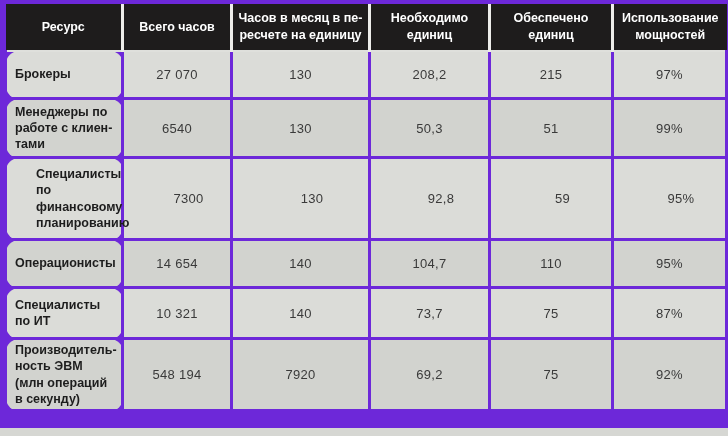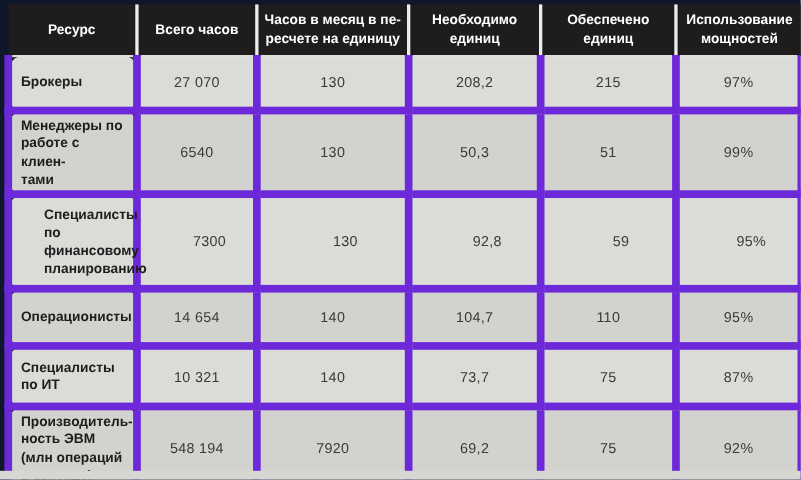--- a/index.html
+++ b/index.html
@@ -1,18 +1,18 @@
 <!DOCTYPE html>
 <html><head>
 <meta charset="utf-8">
 <style>
   html,body{margin:0;padding:0;}
   .page{
     width:728px;height:436px;
-    background:#0f172a;
+    background:#6d28d9;
     overflow:hidden;
     font-family:"Liberation Sans", sans-serif;
     box-sizing:border-box;
     position:relative;
   }
   .table-wrap{padding:4px 3px 0 4px;}
   table.capacity{
     border-collapse:collapse;
     table-layout:fixed;
     width:721px;
@@ -33,21 +33,21 @@
     vertical-align:middle;
     white-space:pre-line;
     line-height:1.35;
     height:42px;
     padding:2px 4px;
     border-bottom:2px solid #dfe0dc;
   }
   th + th{border-left:3px solid #ededea;}
 
   td{
-    border:7px solid #6d28d9;
+    border:3px solid #6d28d9;
     font-size:13px;
     color:#3a3a3a;
     text-align:center;
     vertical-align:middle;
     padding:2px 6px;
     letter-spacing:0.3px;
   }
   tbody tr:first-child td{border-top:none;}
   td.resource{
     text-align:left;

